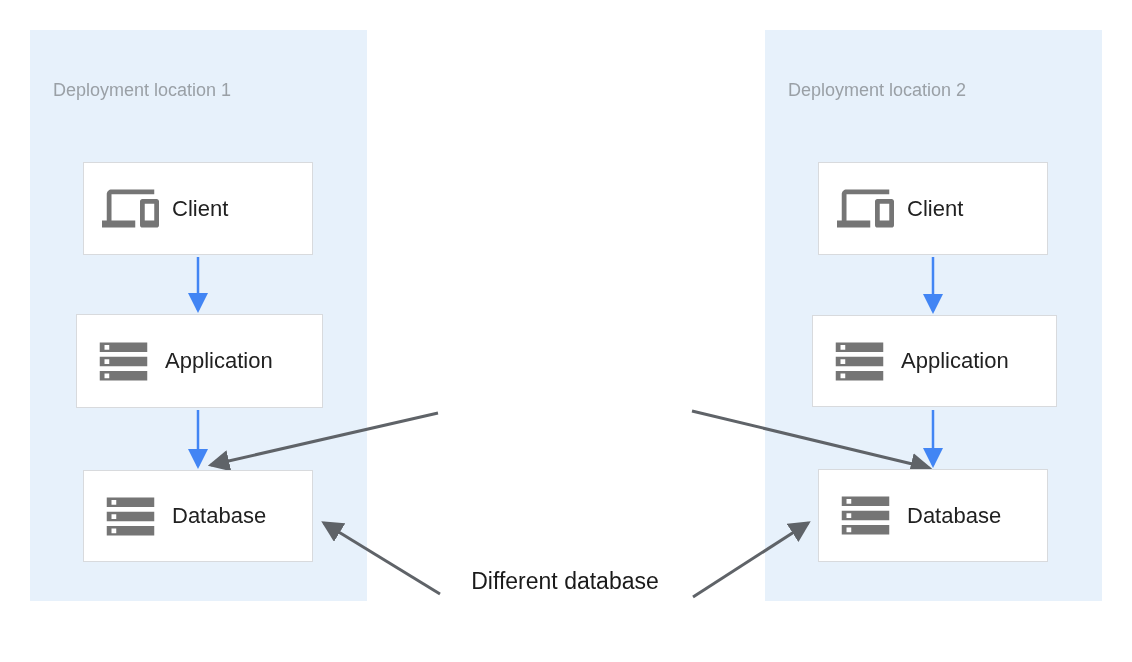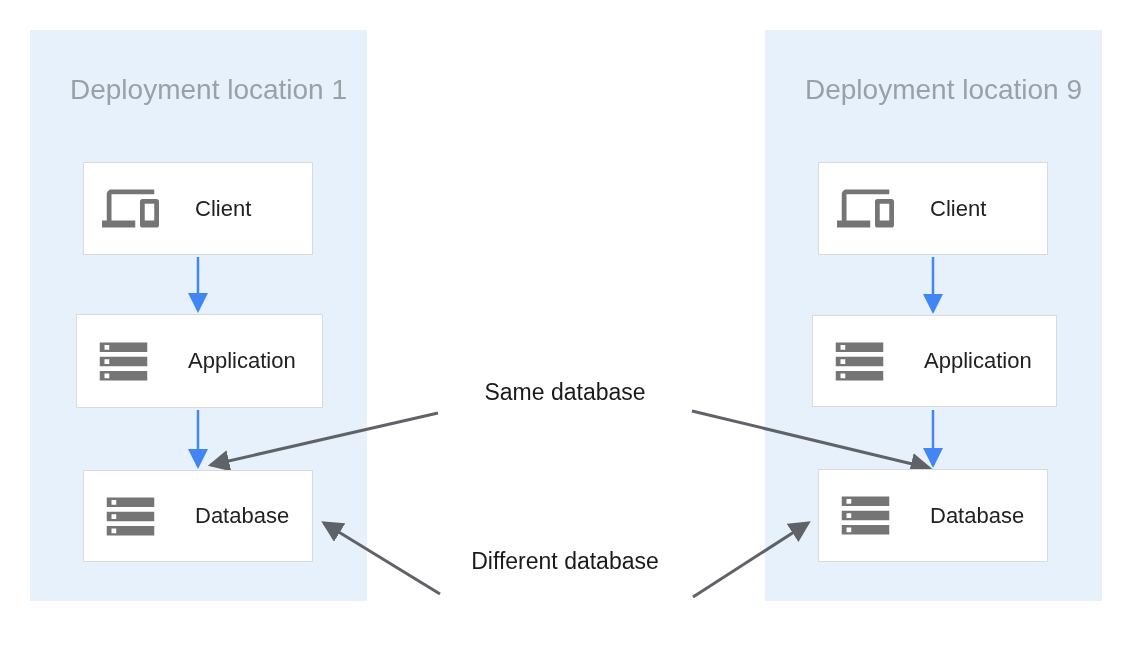--- a/index.html
+++ b/index.html
@@ -24,36 +24,36 @@
   }
   .panel{
     position:absolute;
     width:337px;height:571px;top:30px;
     background:var(--panel-bg);
   }
   .panel-left{left:30px;}
   .panel-right{left:765px;}
   .panel-title{
     position:absolute;
-    top:46px;left:40px;
+    top:46px;left:23px;
     margin:0;
-    font-size:28px;font-weight:400;
+    font-size:18px;font-weight:400;
     line-height:28px;
     color:var(--title-text);
     white-space:nowrap;
   }
   .node{
     position:absolute;
     background:var(--box-bg);
     border:1px solid var(--box-border);
     box-sizing:border-box;
     display:flex;
     align-items:center;
     padding-left:18px;
-    gap:36px;
+    gap:13px;
   }
   .node-client-1 {left:83px; top:162px;width:230px;height:93px;}
   .node-app-1    {left:76px; top:314px;width:247px;height:94px;}
   .node-db-1     {left:83px; top:470px;width:230px;height:92px;}
   .node-client-2 {left:818px;top:162px;width:230px;height:93px;}
   .node-app-2    {left:812px;top:315px;width:245px;height:92px;}
   .node-db-2     {left:818px;top:469px;width:230px;height:93px;}
   .icon{display:inline-flex;width:57px;height:57px;flex:0 0 auto;}
   .icon svg{width:57px;height:57px;fill:var(--icon-gray);}
   .node-label{
@@ -65,42 +65,42 @@
     position:absolute;
     left:565px;
     transform:translateX(-50%);
     text-align:center;
     font-size:23px;
     line-height:27px;
     color:var(--annotation-text);
     white-space:nowrap;
   }
   .annotation-1{top:379px;}
-  .annotation-2{top:548px;}
+  .annotation-2{top:568px;}
   .overlay{
     position:absolute;inset:0;
     width:1132px;height:662px;
     pointer-events:none;
   }
   .flow-line{stroke:var(--flow-arrow);stroke-width:2.5;fill:none;}
   .anno-line{stroke:var(--annotation-arrow);stroke-width:3;fill:none;}
   #arrow-blue path{fill:var(--flow-arrow);}
   #arrow-gray path{fill:var(--annotation-arrow);}
 </style>
 </head>
 <body>
 
 <div class="stage">
 
   <section class="panel panel-left">
     <h2 class="panel-title">Deployment location 1</h2>
   </section>
 
   <section class="panel panel-right">
-    <h2 class="panel-title">Deployment location 9</h2>
+    <h2 class="panel-title">Deployment location 2</h2>
   </section>
 
   <svg class="overlay" viewBox="0 0 1132 662" xmlns="http://www.w3.org/2000/svg">
     <defs>
       <marker id="arrow-blue" viewBox="0 0 10 10" refX="8.5" refY="5" markerWidth="8" markerHeight="8" orient="auto">
         <path d="M0 0 L10 5 L0 10 z"></path>
       </marker>
       <marker id="arrow-gray" viewBox="0 0 10 10" refX="8.5" refY="5" markerWidth="7.2" markerHeight="7.2" orient="auto">
         <path d="M0 0 L10 5 L0 10 z"></path>
       </marker>
@@ -165,20 +165,19 @@
   <div class="node node-db-2">
     <span class="icon">
       <svg viewBox="0 0 24 24" aria-hidden="true">
         <path d="M2 20h20v-4H2v4zm2-3h2v2H4v-2zM2 4v4h20V4H2zm4 3H4V5h2v2zm-4 7h20v-4H2v4zm2-3h2v2H4v-2z"></path>
       </svg>
     </span>
     <span class="node-label">Database</span>
   </div>
 
   <div class="annotation annotation-1">
-    <div class="annotation-line">Same database</div>
   </div>
 
   <div class="annotation annotation-2">
     <div class="annotation-line">Different database</div>
   </div>
 
 </div>
 
 </body></html>

